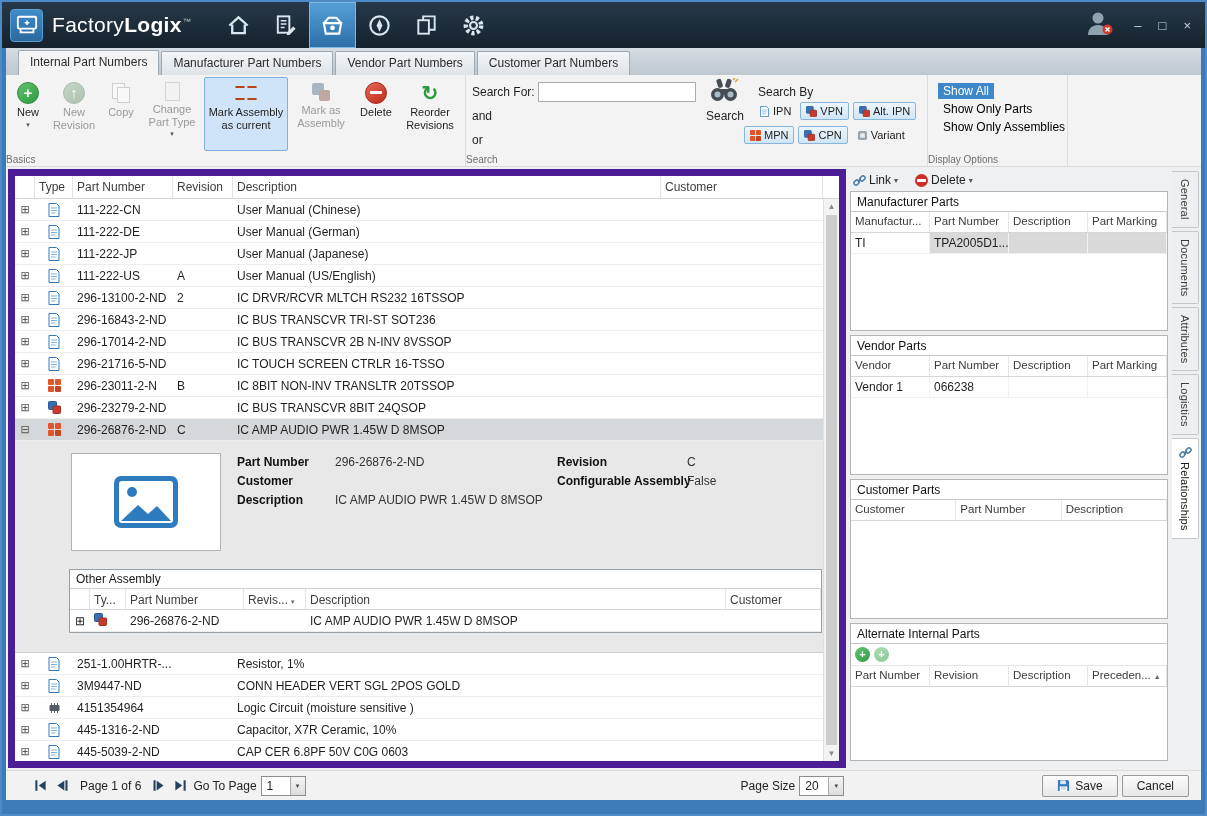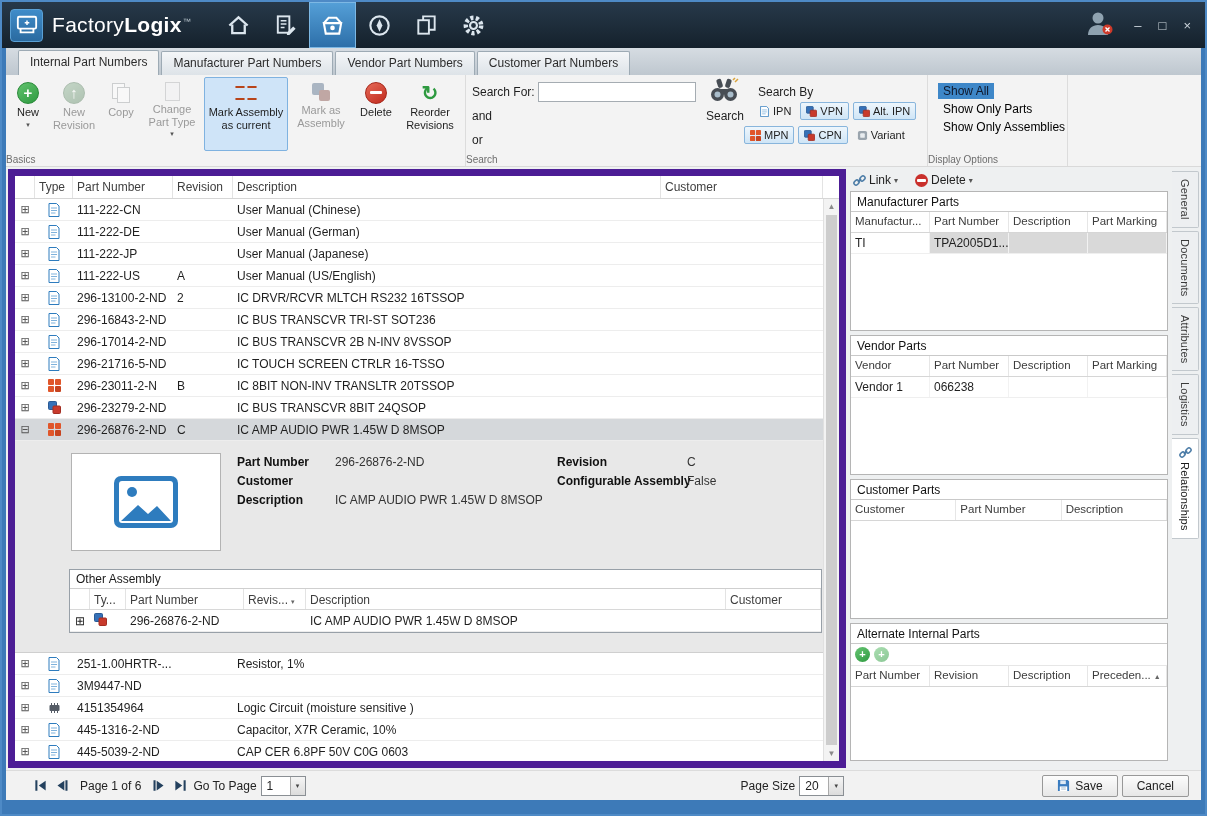--- a/index.html
+++ b/index.html
@@ -68,21 +68,21 @@
   .binoc { position: absolute; left: 243px; top: 2px; }
   .frow { position: absolute; display: flex; gap: 4px; }
   .fbtn { display: inline-flex; align-items: center; gap: 3px; font-size: 11px; height: 18px; padding: 0 5px; color: #1e1e1e; white-space: nowrap; }
   .fbtn.button { background: linear-gradient(#eef6fc, #cfe5f6); border: 1px solid #88b5dc; border-radius: 2px; }
   .fbtn svg { width: 11px; height: 11px; }
   .flbl { display: inline; }
 
   .displayg { width: 140px; }
   #display-options { padding: 4px 2px; }
   .dopt { font-size: 12px; margin: 2px 4px; padding: 1px 5px; width: max-content; }
-  .dopt.sel { background: #3e87c8; color: #0f172a; }
+  .dopt.sel { background: #3e87c8; color: #ffffff; }
 
   
   .content { display: flex; flex: 1; min-height: 0; padding: 2px; gap: 3px; background: #eef0f1; }
 
   .grid-area { width: 838px; flex: none; background: #fff; border: 7px solid #4c1d95; position: relative; overflow: hidden; }
   .ghead { display: flex; height: 23px; border-bottom: 1px solid #d6d6d6; align-items: stretch; padding-right: 16px; }
   .gh { padding: 4px 4px; border-right: 1px solid #e3e3e3; font-size: 12px; color: #3e3e3e; white-space: nowrap; overflow: hidden; }
   .gh .ht, .rp-col .ht { display: inline; }
   .hcaret { display: inline; font-size: 7px; color: #666; margin-left: 3px; }
   .c0 { width: 20px; flex: none; text-align: center; }
@@ -602,20 +602,21 @@
               <div class="grow">
                 <div class="c c0">⊞</div>
                 <div class="c c1">
                   <svg width="12" height="14" viewBox="0 0 12 14">
                     <path d="M1 .5h7.5L11 3v10.5H1z" fill="#fff" stroke="#2e7cbe"></path>
                     <path d="M3 5h6M3 7.5h6M3 10h4.5" stroke="#7fb2dc" stroke-width="1"></path>
                   </svg>
                 </div>
                 <div class="c c2">3M9447-ND</div>
                 <div class="c c3"></div>
+                <div class="c c4">CONN HEADER VERT SGL 2POS GOLD</div>
                 <div class="c c5"></div>
               </div>
               <div class="grow">
                 <div class="c c0">⊞</div>
                 <div class="c c1">
                   <svg width="13" height="12" viewBox="0 0 13 12">
                     <rect x="1.5" y="3" width="10" height="6" rx="1" fill="#555c66"></rect>
                     <path d="M3.5 1v2M6.5 1v2M9.5 1v2M3.5 9v2M6.5 9v2M9.5 9v2" stroke="#555c66"></path>
                   </svg>
                 </div>

